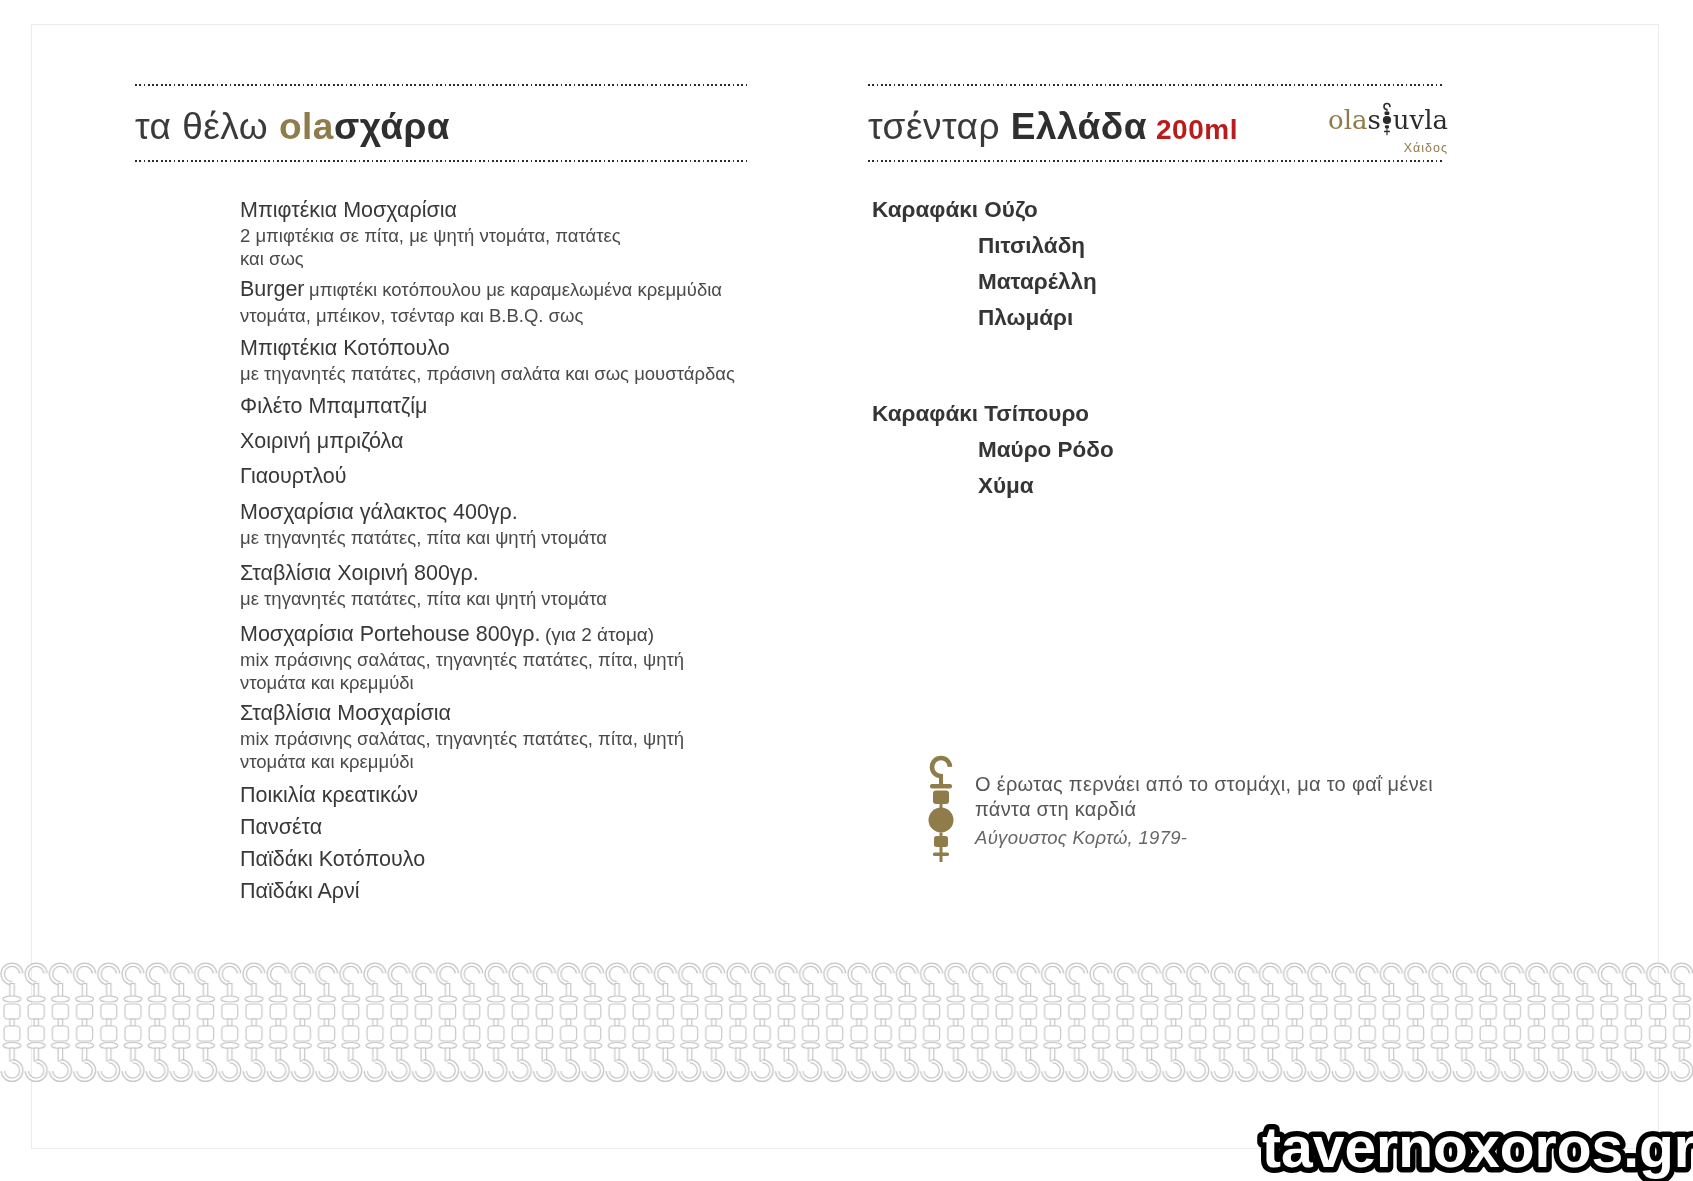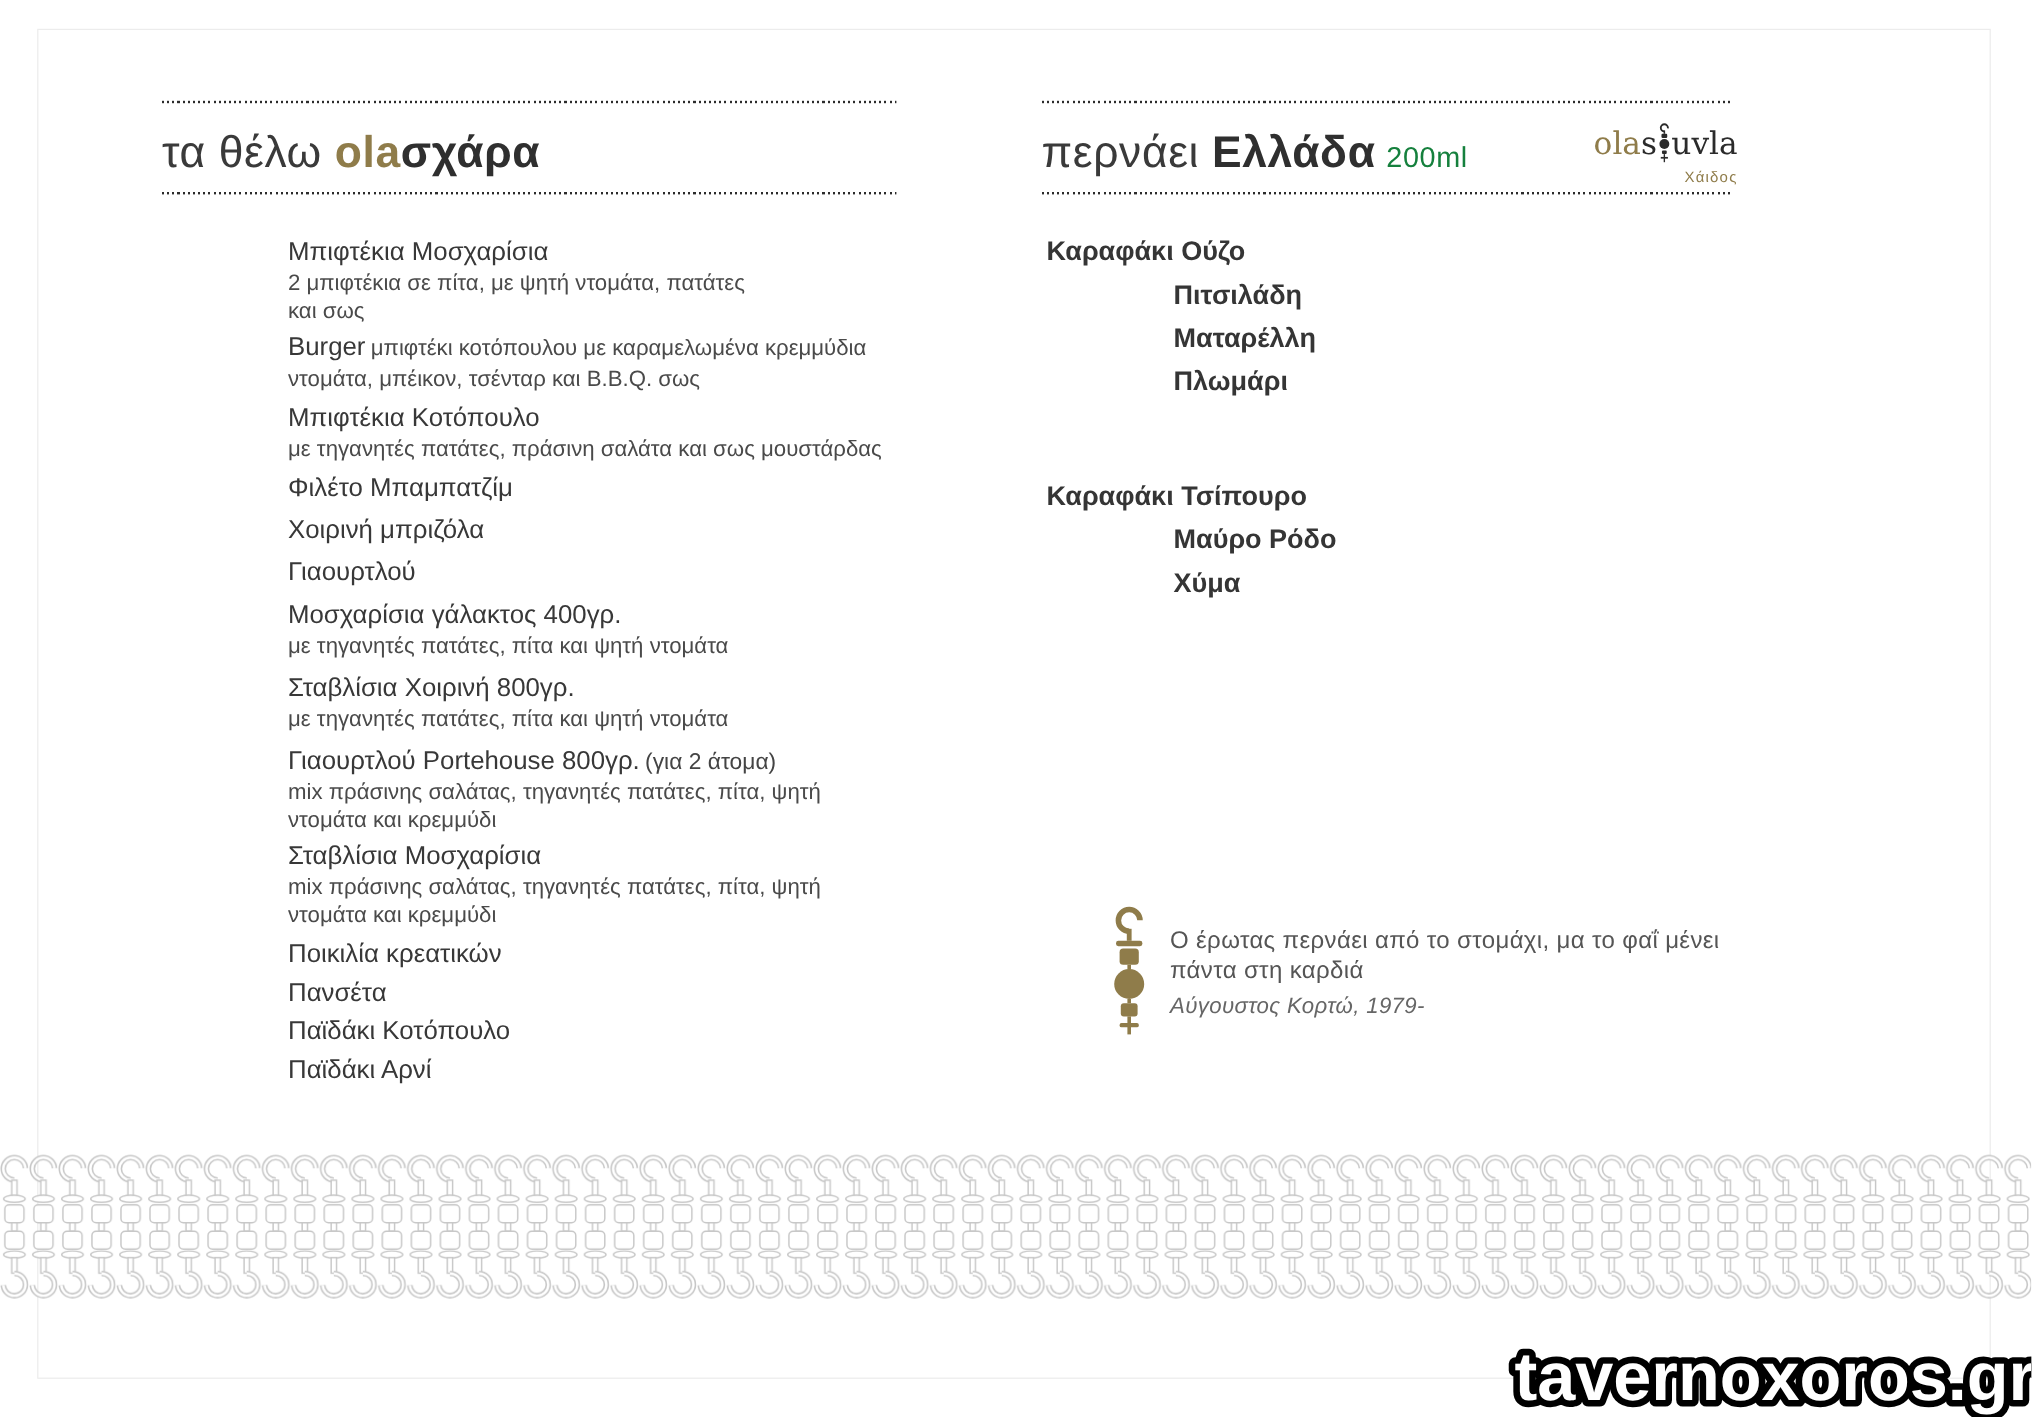--- a/index.html
+++ b/index.html
@@ -13,21 +13,21 @@
   
   .dotted{position:absolute;height:3px;
           background:repeating-linear-gradient(90deg,#2b2b2b 0 1.7px,transparent 1.7px 4.3px);
           background-size:100% 2.2px;background-repeat:no-repeat;background-position:center;}
 
   
   .section-title{position:absolute;font-size:37px;letter-spacing:.5px;color:#343434;white-space:nowrap;}
   .t-light{font-weight:400;color:#3a3a3a;}
   .t-gold{font-weight:700;color:#8f7c4a;}
   .t-bold{font-weight:700;color:#2f2f2f;}
-  .t-small{font-weight:400;font-size:24px;color:#15803d;margin-left:9px;}
+  .t-small{font-weight:700;font-size:28px;color:#b91c1c;margin-left:9px;}
 
   
   .grill-items{position:absolute;left:240px;top:197px;width:545px;}
   .item{margin-bottom:6px;}
   .item-name{font-weight:400;font-size:21.5px;line-height:27px;color:#383838;}
   .item-note{font-weight:400;font-size:19px;color:#444;}
   .item-desc{font-size:18.5px;line-height:23px;color:#4a4a4a;white-space:pre-line;}
   .item-desc-inline{font-size:18.5px;line-height:26px;color:#4a4a4a;white-space:pre-line;}
   .gap-lg{margin:8px 0;}
   .gap-sm{margin:5px 0;}
@@ -98,21 +98,21 @@
     </div>
     <div class="item" style="margin-top:9px;">
       <span class="item-name">Μοσχαρίσια γάλακτος 400γρ.</span>
       <div class="item-desc">με τηγανητές πατάτες, πίτα και ψητή ντομάτα</div>
     </div>
     <div class="item" style="margin-top:11px;">
       <span class="item-name">Σταβλίσια Χοιρινή 800γρ.</span>
       <div class="item-desc">με τηγανητές πατάτες, πίτα και ψητή ντομάτα</div>
     </div>
     <div class="item" style="margin-top:11px;">
-      <span class="item-name">Γιαουρτλού Portehouse 800γρ.</span>
+      <span class="item-name">Μοσχαρίσια Portehouse 800γρ.</span>
       <span class="item-note">(για 2 άτομα)</span>
       <div class="item-desc">mix πράσινης σαλάτας, τηγανητές πατάτες, πίτα, ψητή
 ντομάτα και κρεμμύδι</div>
     </div>
     <div class="item">
       <span class="item-name">Σταβλίσια Μοσχαρίσια</span>
       <div class="item-desc">mix πράσινης σαλάτας, τηγανητές πατάτες, πίτα, ψητή
 ντομάτα και κρεμμύδι</div>
     </div>
     <div class="item gap-sm" style="margin-top:9px;">
@@ -124,21 +124,21 @@
     <div class="item gap-sm">
       <span class="item-name">Παϊδάκι Κοτόπουλο</span>
     </div>
     <div class="item gap-sm">
       <span class="item-name">Παϊδάκι Αρνί</span>
     </div>
   </div>
 
   <div class="dotted" style="left:868px;top:84px;width:574px;"></div>
   <div class="section-title" style="left:868px;top:106px;">
-    <span class="t-light">περνάει </span><span class="t-bold">Ελλάδα</span><span class="t-small">200ml</span>
+    <span class="t-light">τσένταρ </span><span class="t-bold">Ελλάδα</span><span class="t-small">200ml</span>
   </div>
   <div class="dotted" style="left:868px;top:160px;width:574px;"></div>
 
   <div class="logo">
     <div class="logo-line">
       <span class="logo-gold">ola</span>
         <span class="logo-dark">s</span>
       <svg class="logo-skewer" width="14" height="50" viewBox="0 0 14 50">
         <g stroke="#2b2b2b" fill="none">
           <circle cx="7" cy="6" r="4.2" stroke-width="2.2" stroke-dasharray="20 6.4" transform="rotate(90 7 6)"></circle>

